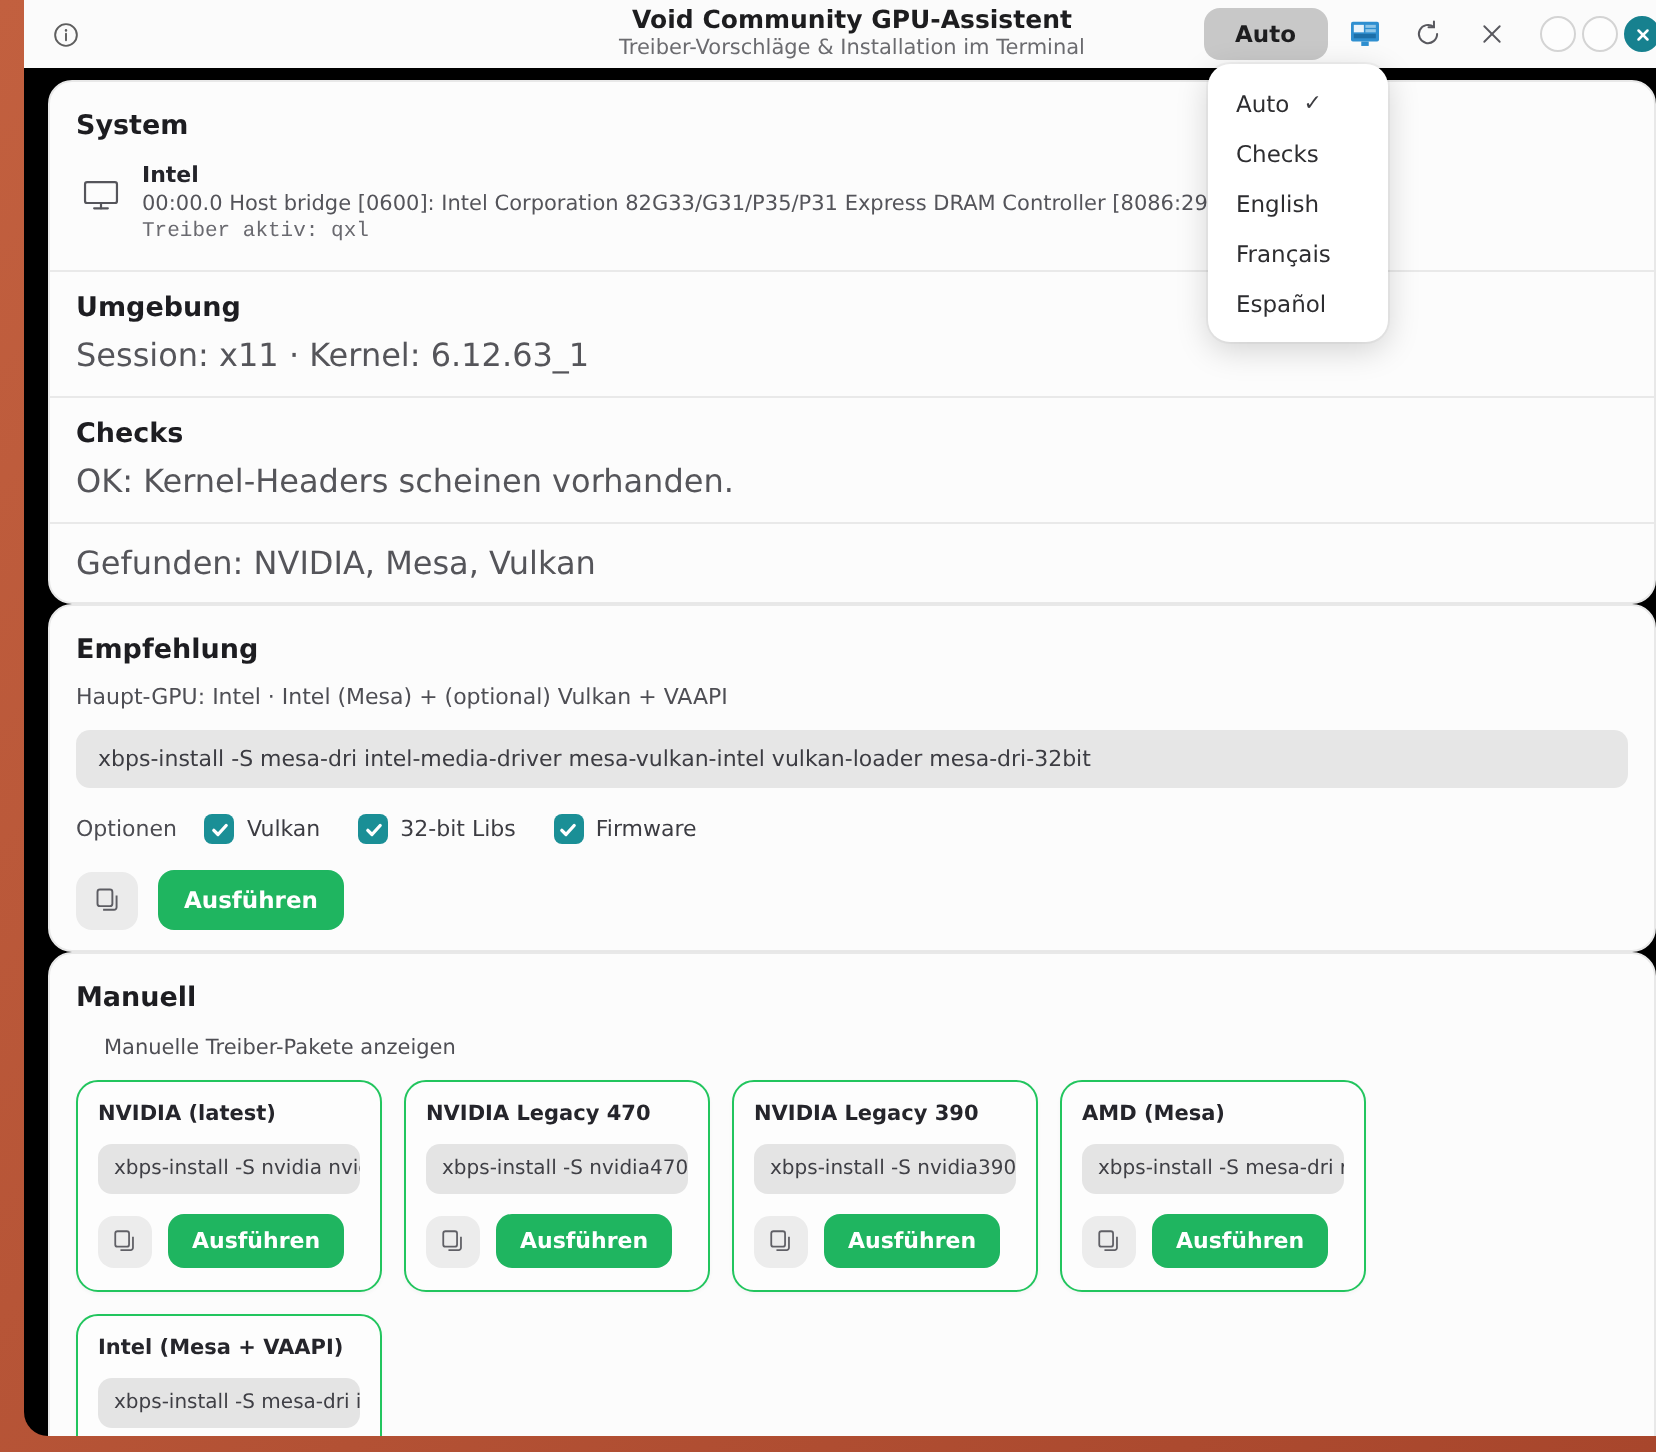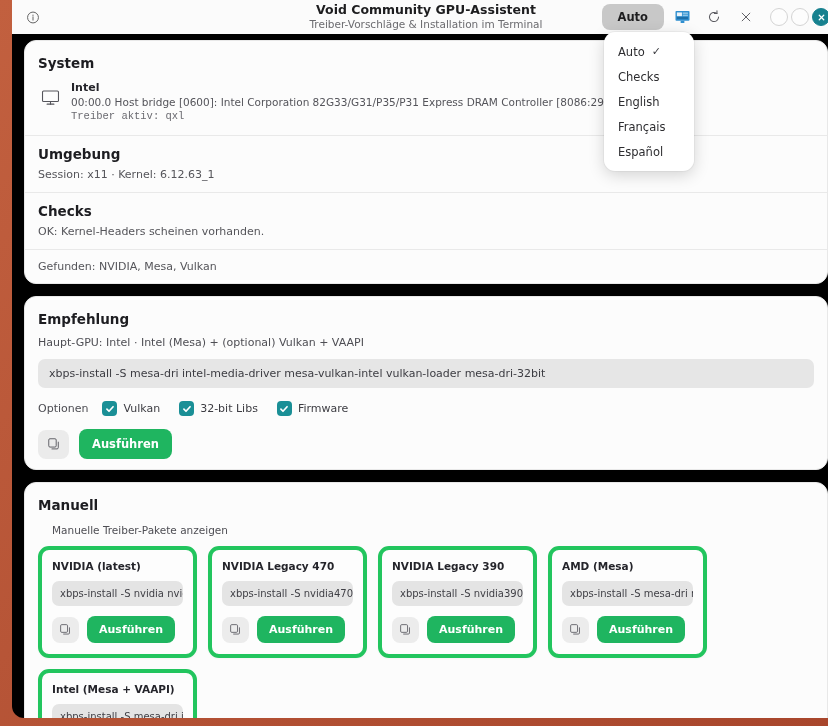--- a/index.html
+++ b/index.html
@@ -158,37 +158,36 @@
     padding: 6px 12px 0 12px;
     height: 684px;
     overflow: hidden;
     position: relative;
   }
   .card {
     background: #fcfcfc;
     border: 1px solid #e8e8e8;
     border-radius: 12px;
     box-shadow: 0 1px 2px rgba(0,0,0,0.04);
-    margin-bottom: 12px;
     padding: 12px 13px 10px 13px;
   }
   .sec-title {
     font-size: 13.5px;
     font-weight: bold;
     color: #1d1d21;
     margin: 2px 0 9px 0;
   }
   .sec-title.tight { margin-bottom: 6px; }
   .hr {
     height: 1px;
     background: #e9e9e9;
     margin: 11px -13px 10px -13px;
   }
   .body-text {
-    font-size: 11px;
+    font-size: 16px;
     color: #55555a;
   }
 
   
   .gpu-row {
     display: flex;
     align-items: flex-start;
     gap: 11px;
     padding: 1px 0 1px 3px;
   }
@@ -304,21 +303,21 @@
     cursor: pointer;
   }
   .pkg-grid {
     display: flex;
     flex-wrap: wrap;
     gap: 11px;
   }
   .pkg-card {
     width: 131px;
     background: #fdfdfd;
-    border: 4px solid #22c55e;
+    border: 1px solid #22c55e;
     border-radius: 11px;
     box-shadow: 0 1px 2px rgba(0,0,0,0.035);
     padding: 10px 10px 11px 10px;
   }
   .pkg-title {
     font-size: 10.5px;
     font-weight: bold;
     color: #25252b;
     margin-bottom: 9px;
   }

